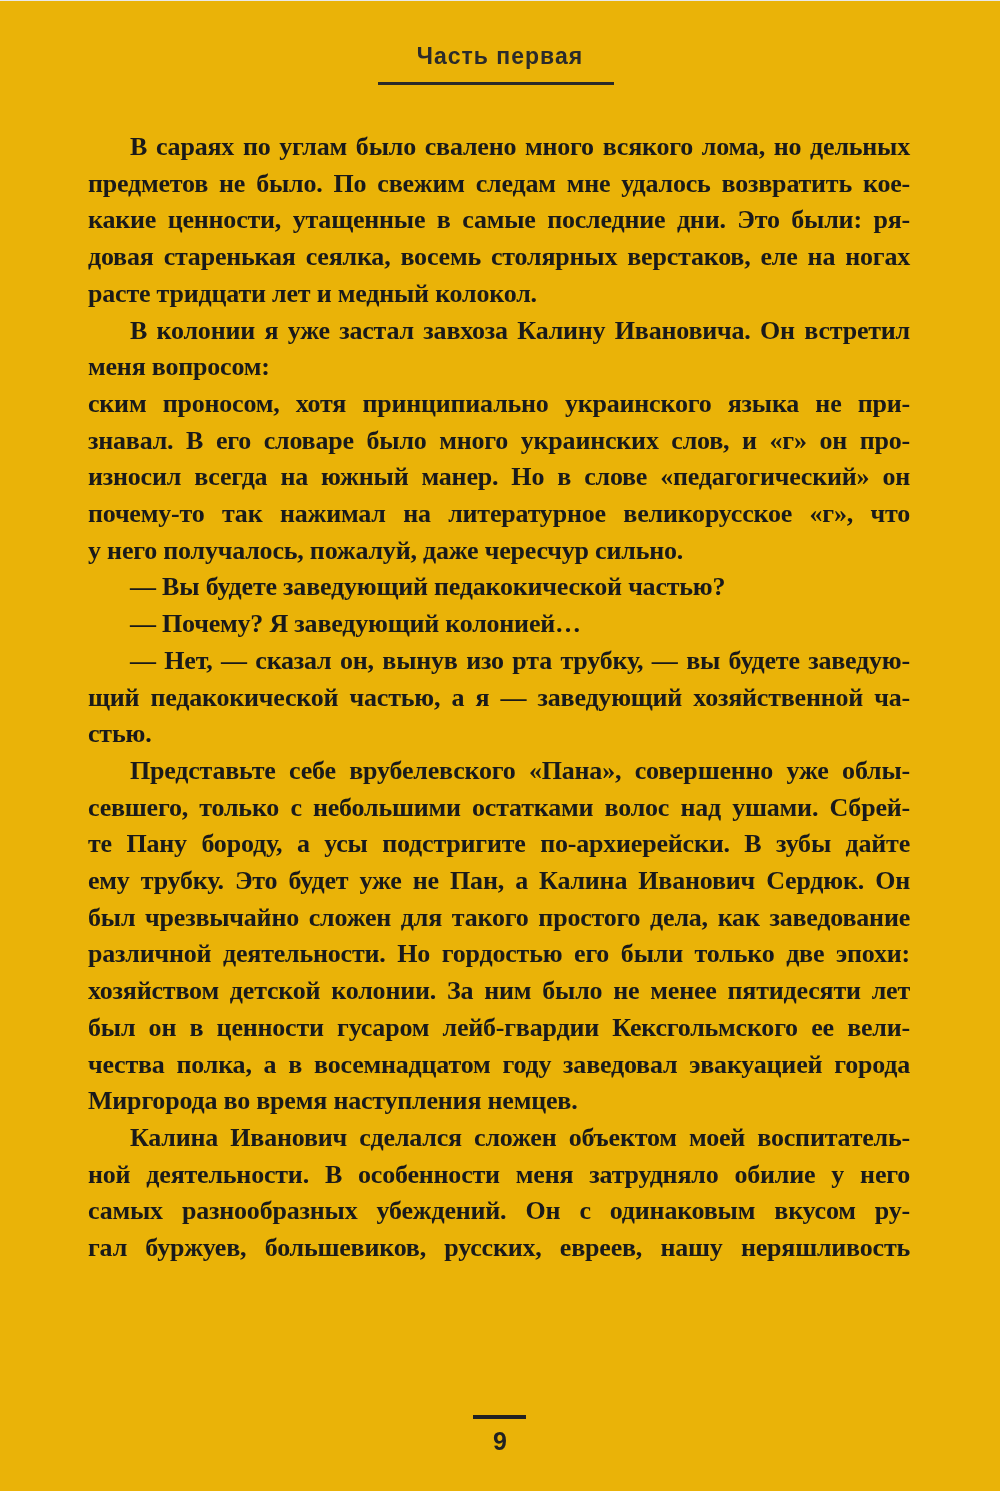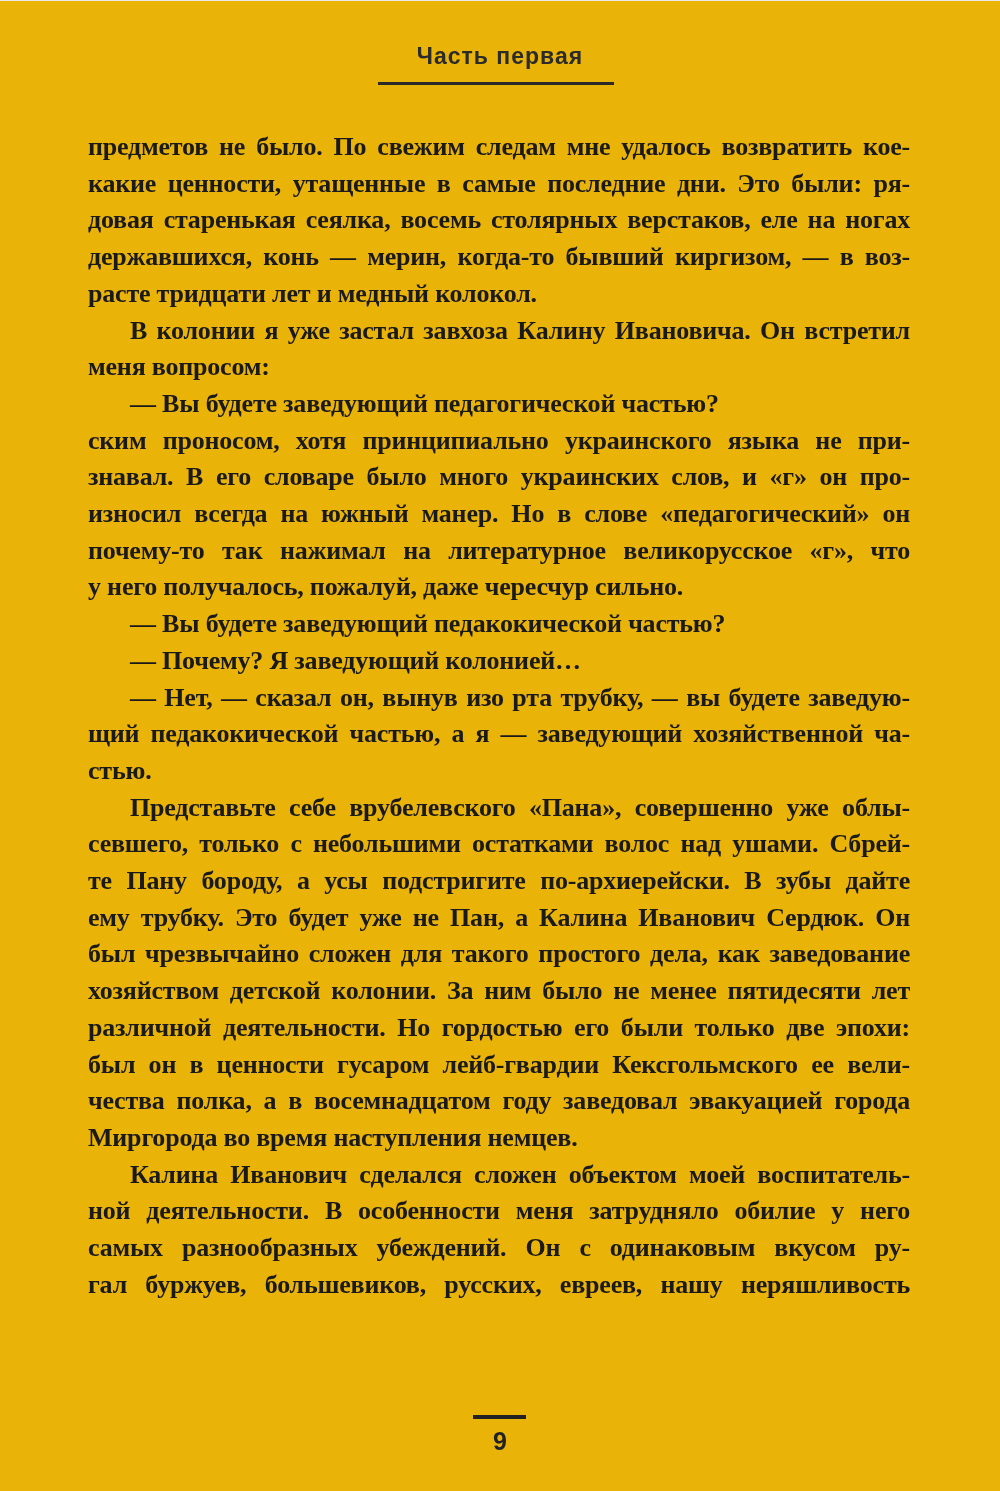--- a/index.html
+++ b/index.html
@@ -79,32 +79,29 @@
 </style>
 </head>
 <body>
 
 <div class="page">
   <div class="chapter-title">Часть первая</div>
   <div class="chapter-rule"></div>
 
   <div class="text-block">
       <div class="para">
+        <div class="line fill first">В сараях по углам было свалено много всякого лома, но дельных</div>
         <div class="line fill">предметов не было. По свежим следам мне удалось возвратить кое-</div>
         <div class="line fill">какие ценности, утащенные в самые последние дни. Это были: ря-</div>
         <div class="line fill">довая старенькая сеялка, восемь столярных верстаков, еле на ногах</div>
-        <div class="line fill">державшихся, конь — мерин, когда-то бывший киргизом, — в воз-</div>
         <div class="line">расте тридцати лет и медный колокол.</div>
       </div>
       <div class="para">
         <div class="line fill first">В колонии я уже застал завхоза Калину Ивановича. Он встретил</div>
         <div class="line">меня вопросом:</div>
-      </div>
-      <div class="para">
-        <div class="line first">— Вы будете заведующий педагогической частью?</div>
       </div>
       <div class="para">
         <div class="line fill">ским проносом, хотя принципиально украинского языка не при-</div>
         <div class="line fill">знавал. В его словаре было много украинских слов, и «г» он про-</div>
         <div class="line fill">износил всегда на южный манер. Но в слове «педагогический» он</div>
         <div class="line fill">почему-то так нажимал на литературное великорусское «г», что</div>
         <div class="line">у него получалось, пожалуй, даже чересчур сильно.</div>
       </div>
       <div class="para">
         <div class="line first">— Вы будете заведующий педакокической частью?</div>
@@ -116,22 +113,22 @@
         <div class="line fill first">— Нет, — сказал он, вынув изо рта трубку, — вы будете заведую-</div>
         <div class="line fill">щий педакокической частью, а я — заведующий хозяйственной ча-</div>
         <div class="line">стью.</div>
       </div>
       <div class="para">
         <div class="line fill first">Представьте себе врубелевского «Пана», совершенно уже облы-</div>
         <div class="line fill">севшего, только с небольшими остатками волос над ушами. Сбрей-</div>
         <div class="line fill">те Пану бороду, а усы подстригите по-архиерейски. В зубы дайте</div>
         <div class="line fill">ему трубку. Это будет уже не Пан, а Калина Иванович Сердюк. Он</div>
         <div class="line fill">был чрезвычайно сложен для такого простого дела, как заведование</div>
+        <div class="line fill">различной деятельности. Но гордостью его были только две эпохи:</div>
         <div class="line fill">хозяйством детской колонии. За ним было не менее пятидесяти лет</div>
-        <div class="line fill">различной деятельности. Но гордостью его были только две эпохи:</div>
         <div class="line fill">был он в ценности гусаром лейб-гвардии Кексгольмского ее вели-</div>
         <div class="line fill">чества полка, а в восемнадцатом году заведовал эвакуацией города</div>
         <div class="line">Миргорода во время наступления немцев.</div>
       </div>
       <div class="para">
         <div class="line fill first">Калина Иванович сделался сложен объектом моей воспитатель-</div>
         <div class="line fill">ной деятельности. В особенности меня затрудняло обилие у него</div>
         <div class="line fill">самых разнообразных убеждений. Он с одинаковым вкусом ру-</div>
         <div class="line fill">гал буржуев, большевиков, русских, евреев, нашу неряшливость</div>
       </div>

